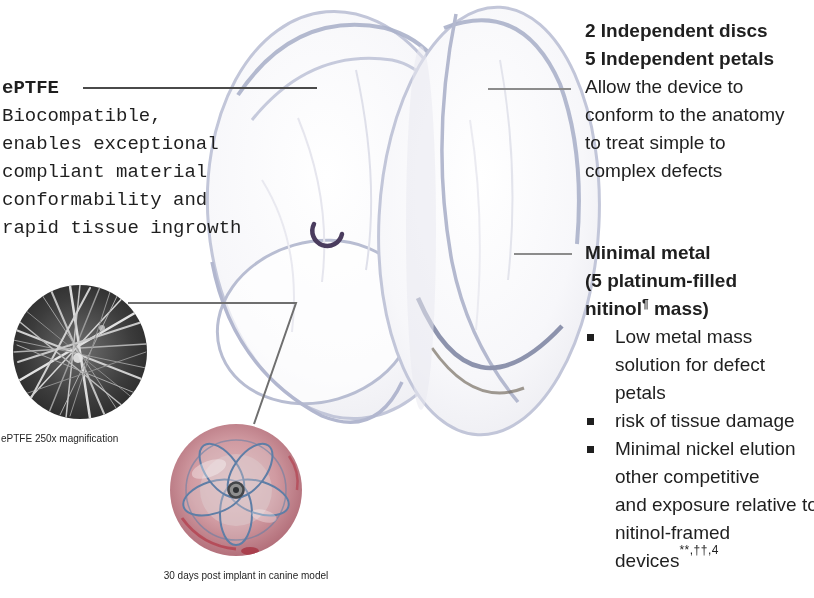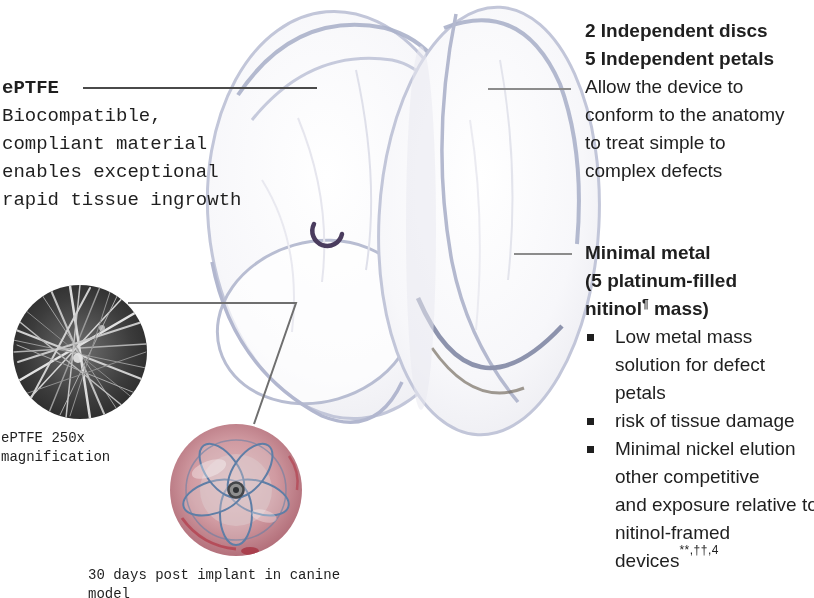--- a/index.html
+++ b/index.html
@@ -13,23 +13,23 @@
   .note-left{left:2px;top:74px;width:215px;font-family:Liberation Mono, monospace;}
   .note-topright{left:585px;top:17px;width:232px;}
   .note-midright{left:585px;top:239px;width:232px;}
   .line{white-space:nowrap;}
   .bullets{margin:0;padding:0;list-style:none;}
   .bullets li{display:flex;align-items:flex-start;}
   .bullet-marker{flex:0 0 auto;width:7px;height:7px;background:#1f1f1f;margin:11px 9px 0 2px;}
   .bullet-text{width:212px;margin-left:12px;}
   sup{font-size:12px;line-height:0;position:relative;top:-6px;letter-spacing:0.5px;}
   .hsup{font-size:12px;line-height:0;position:relative;top:-7px;font-weight:700;}
-  .caption{position:absolute;font-size:14px;line-height:19px;color:#1f1f1f;font-family:Liberation Mono, monospace;}
+  .caption{position:absolute;font-size:10px;line-height:19px;color:#1f1f1f;}
   .caption-sem{left:1px;top:429px;width:200px;}
-  .caption-implant{left:88px;top:566px;width:300px;}
+  .caption-implant{left:96px;top:566px;width:300px;text-align:center;}
 </style>
 </head>
 <body>
 
 <div class="canvas">
 
   <svg class="art" viewBox="0 0 814 598" aria-hidden="true">
     <defs>
       <radialGradient id="gradDisc" cx="45%" cy="40%" r="75%">
         <stop offset="0%" stop-color="#ffffff"></stop>
@@ -129,22 +129,23 @@
         <ellipse cx="264" cy="516" rx="13" ry="6" fill="#ffffff" opacity="0.3" transform="rotate(15 264 516)"></ellipse>
         <circle cx="236" cy="490" r="7.5" fill="#8f8f8f" stroke="#44464a" stroke-width="2.5"></circle>
         <circle cx="236" cy="490" r="3" fill="#2f3134"></circle>
       </g>
     </g>
   </svg>
 
   <div class="note note-left">
     <div class="h line">ePTFE</div>
     <div class="line">Biocompatible,</div>
+    <div class="line">enables exceptional</div>
     <div class="line">compliant material</div>
-    <div class="line">enables exceptional</div>
+    <div class="line">conformability and</div>
     <div class="line">rapid tissue ingrowth</div>
   </div>
 
   <div class="note note-topright">
     <div class="h line">2 Independent discs</div>
     <div class="h line">5 Independent petals</div>
     <div class="line">Allow the device to</div>
     <div class="line">conform to the anatomy</div>
     <div class="line">to treat simple to</div>
     <div class="line">complex defects</div>

